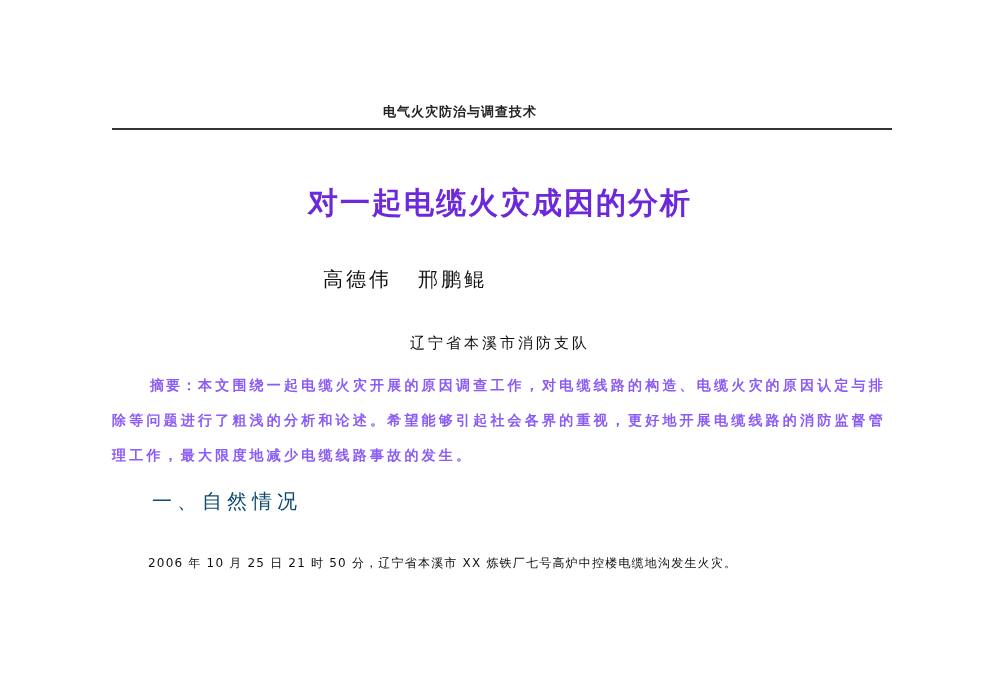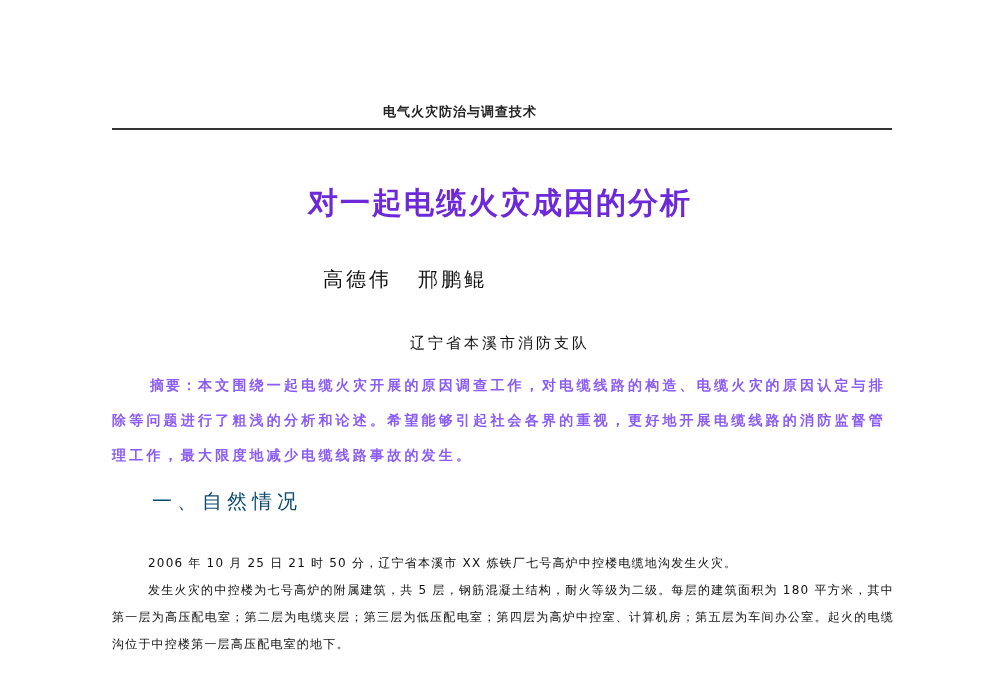--- a/index.html
+++ b/index.html
@@ -30,14 +30,13 @@
 <div class="affil">辽宁省本溪市消防支队</div>
 
 <div class="abstract">
   <span class="label">摘要：</span><span>本文围绕一起电缆火灾开展的原因调查工作，对电缆线路的构造、电缆火灾的原因认定与排除等问题进行了粗浅的分析和论述。希望能够引起社会各界的重视，更好地开展电缆线路的消防监督管理工作，最大限度地减少电缆线路事故的发生。</span>
 </div>
 
 <div class="section-heading">一、自然情况</div>
 
 <div class="body-text">
   <p>2006 年 10 月 25 日 21 时 50 分，辽宁省本溪市 XX 炼铁厂七号高炉中控楼电缆地沟发生火灾。</p>
-  <p>发生火灾的中控楼为七号高炉的附属建筑，共 5 层，钢筋混凝土结构，耐火等级为二级。每层的建筑面积为 180 平方米，其中第一层为高压配电室；第二层为电缆夹层；第三层为低压配电室；第四层为高炉中控室、计算机房；第五层为车间办公室。起火的电缆沟位于中控楼第一层高压配电室的地下。</p>
 </div>
 
 </body></html>

